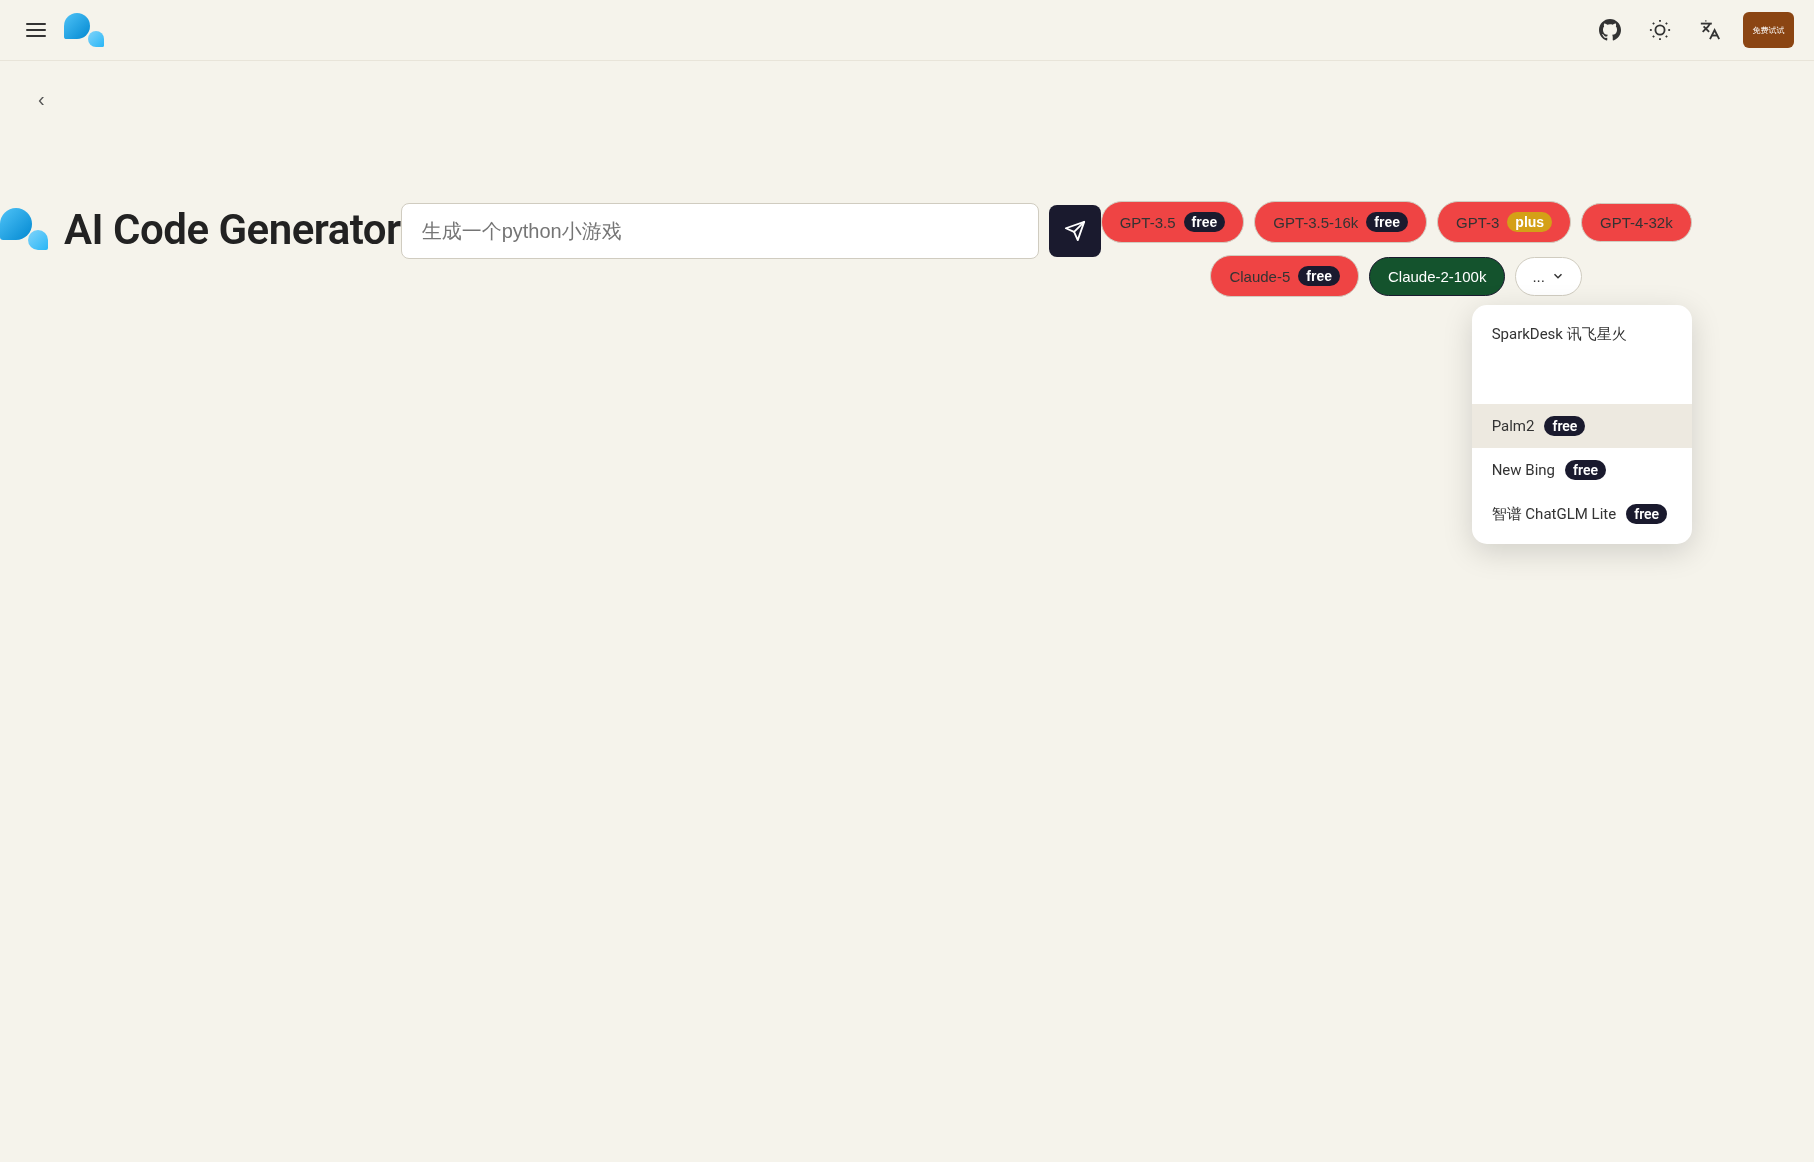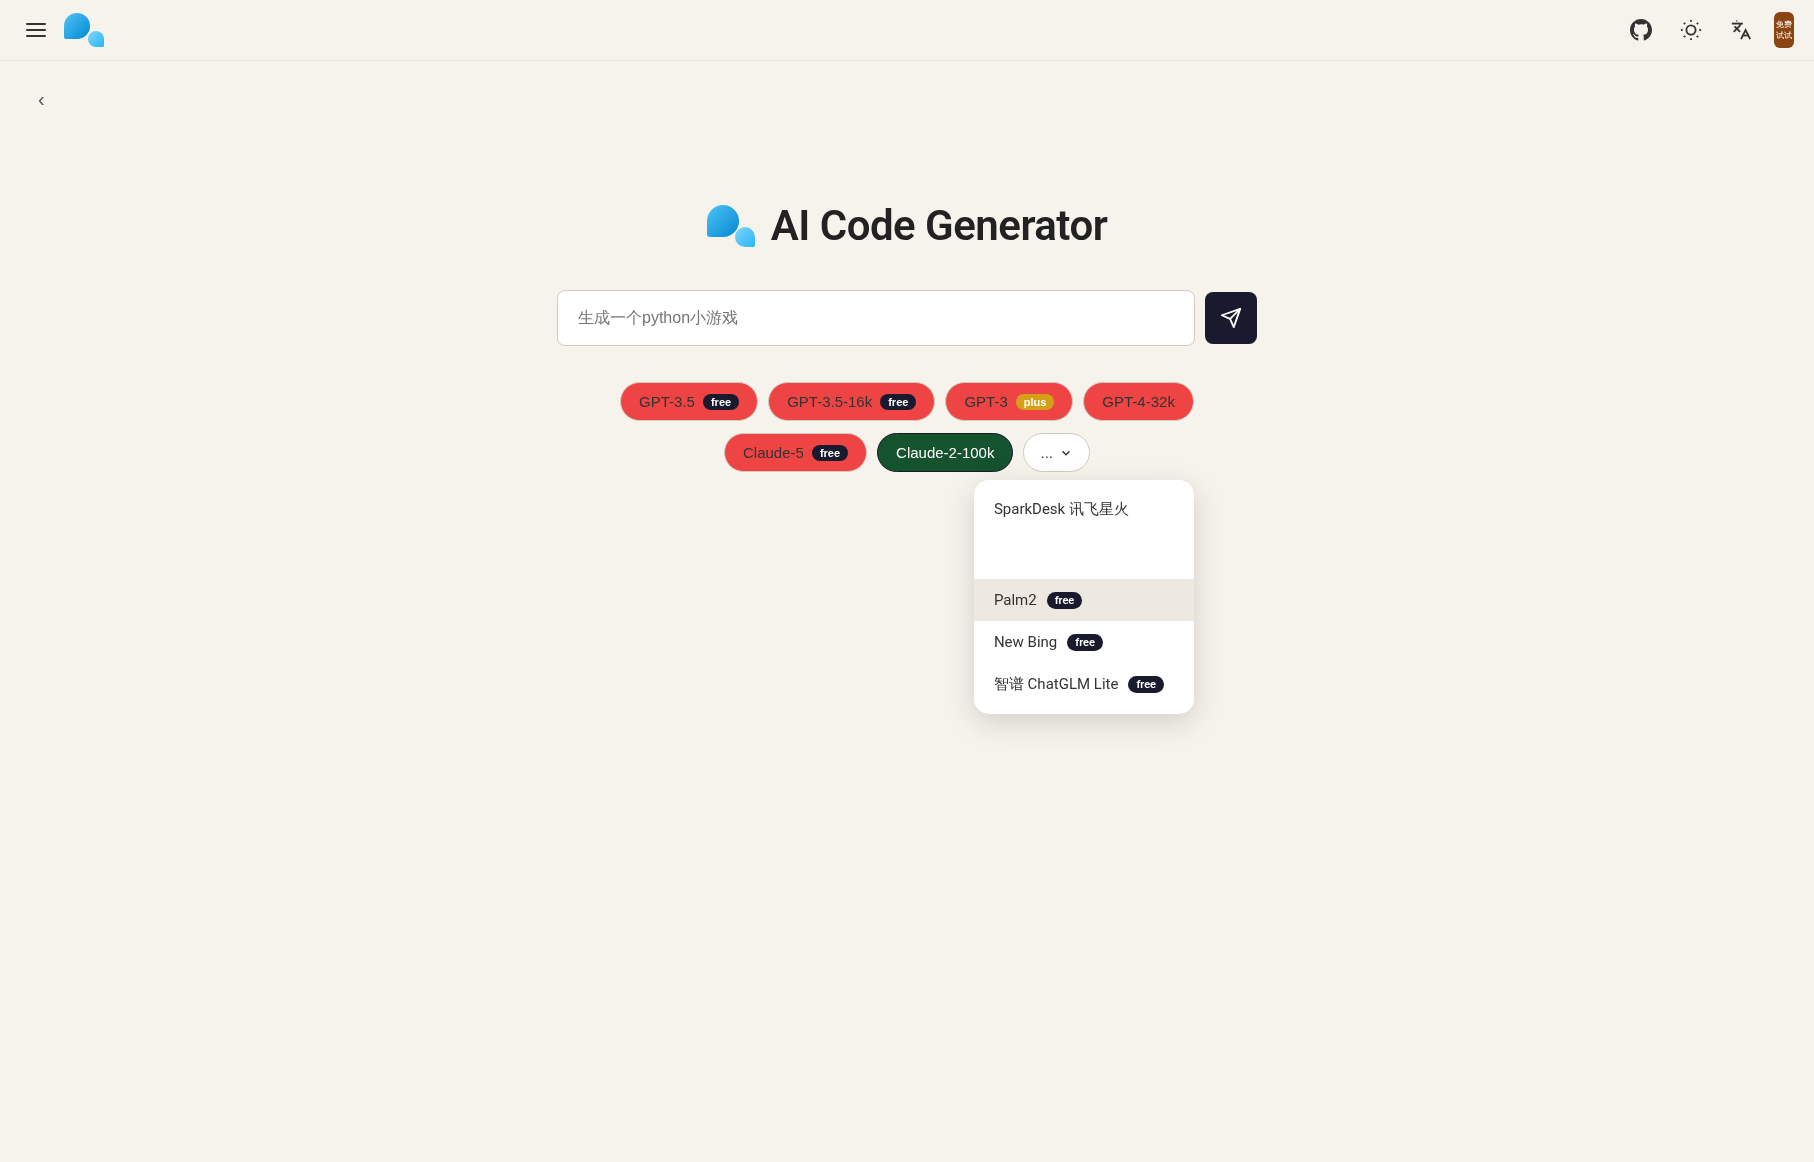--- a/index.html
+++ b/index.html
@@ -98,21 +98,21 @@
       border: none;
       color: #333;
     }
 
     .icon-btn svg {
       width: 22px;
       height: 22px;
     }
 
     .avatar-btn {
-      width: 20px;
+      width: 51px;
       height: 36px;
       border-radius: 6px;
       background-color: #8b4513;
       cursor: pointer;
       display: flex;
       align-items: center;
       justify-content: center;
       font-size: 10px;
       color: white;
       border: none;
@@ -127,21 +127,21 @@
       border: none;
       cursor: pointer;
       font-size: 20px;
       color: #555;
       padding: 8px;
     }
 
     
     .main {
       display: flex;
-      flex-direction: column;
+      flex-direction: row;
       align-items: center;
       padding-top: 140px;
     }
 
     .page-title-area {
       display: flex;
       align-items: center;
       gap: 16px;
       margin-bottom: 40px;
     }
@@ -187,21 +187,21 @@
       width: 700px;
       margin-bottom: 36px;
     }
 
     .search-input {
       flex: 1;
       height: 56px;
       border: 1.5px solid #d0ccc0;
       border-radius: 8px;
       padding: 0 20px;
-      font-size: 16px;
+      font-size: 20px;
       color: #999;
       background-color: #ffffff;
       outline: none;
     }
 
     .send-btn {
       width: 52px;
       height: 52px;
       background-color: #1a1a2e;
       border: none;
@@ -251,21 +251,21 @@
     .model-btn.active {
       background-color: #14532d;
       border-color: #1a1a2e;
       color: white;
     }
 
     .badge {
       display: inline-block;
       padding: 2px 8px;
       border-radius: 12px;
-      font-size: 11px;
+      font-size: 14px;
       font-weight: 600;
     }
 
     .badge-free {
       background-color: #1a1a2e;
       color: white;
     }
 
     .badge-plus {
       background-color: #d4a017;

